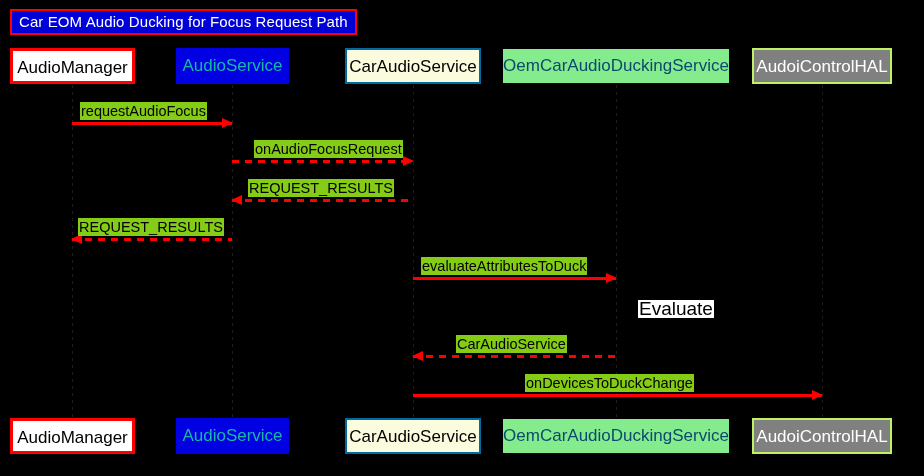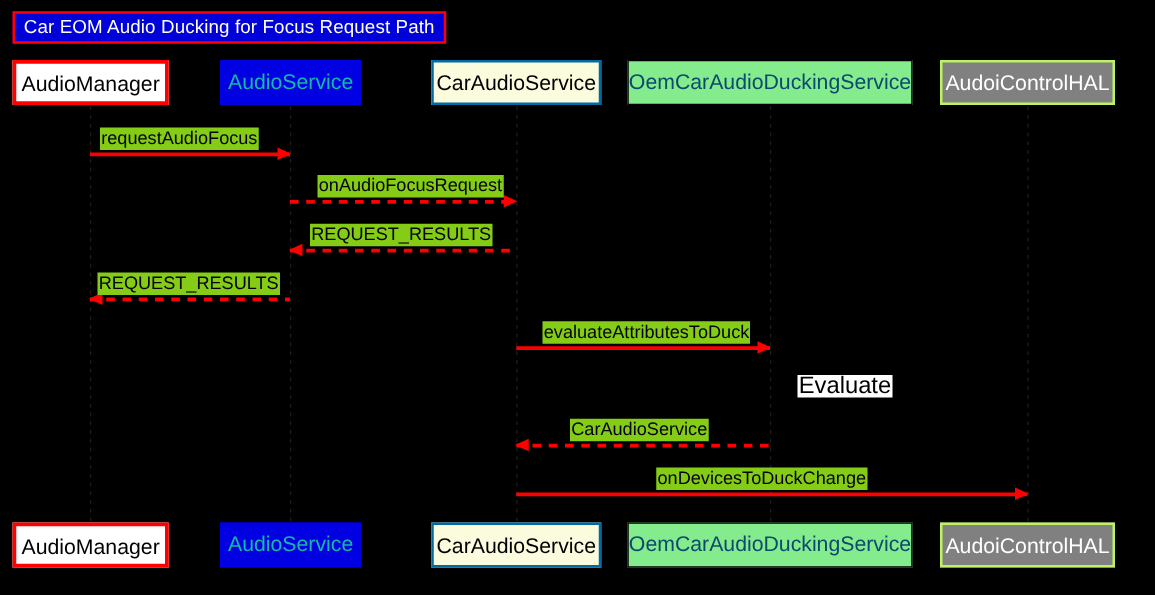--- a/index.html
+++ b/index.html
@@ -164,21 +164,21 @@
       <div class="msg-label" style="left: 248px; top: 179px;">REQUEST_RESULTS</div>
       <div class="msg dashed to-left" style="left: 72px; top: 238px; width: 160px;">
         <div class="line"></div>
         <div class="head"></div>
       </div>
       <div class="msg-label" style="left: 78px; top: 218px;">REQUEST_RESULTS</div>
       <div class="msg solid to-right" style="left: 413px; top: 277px; width: 203px;">
         <div class="line"></div>
         <div class="head"></div>
       </div>
-      <div class="msg-label" style="left: 434px; top: 257px;">evaluateAttributesToDuck</div>
+      <div class="msg-label" style="left: 421px; top: 257px;">evaluateAttributesToDuck</div>
       <div class="msg dashed to-left" style="left: 413px; top: 355px; width: 203px;">
         <div class="line"></div>
         <div class="head"></div>
       </div>
       <div class="msg-label" style="left: 456px; top: 335px;">CarAudioService</div>
       <div class="msg solid to-right" style="left: 413px; top: 394px; width: 409px;">
         <div class="line"></div>
         <div class="head"></div>
       </div>
       <div class="msg-label" style="left: 525px; top: 374px;">onDevicesToDuckChange</div>

